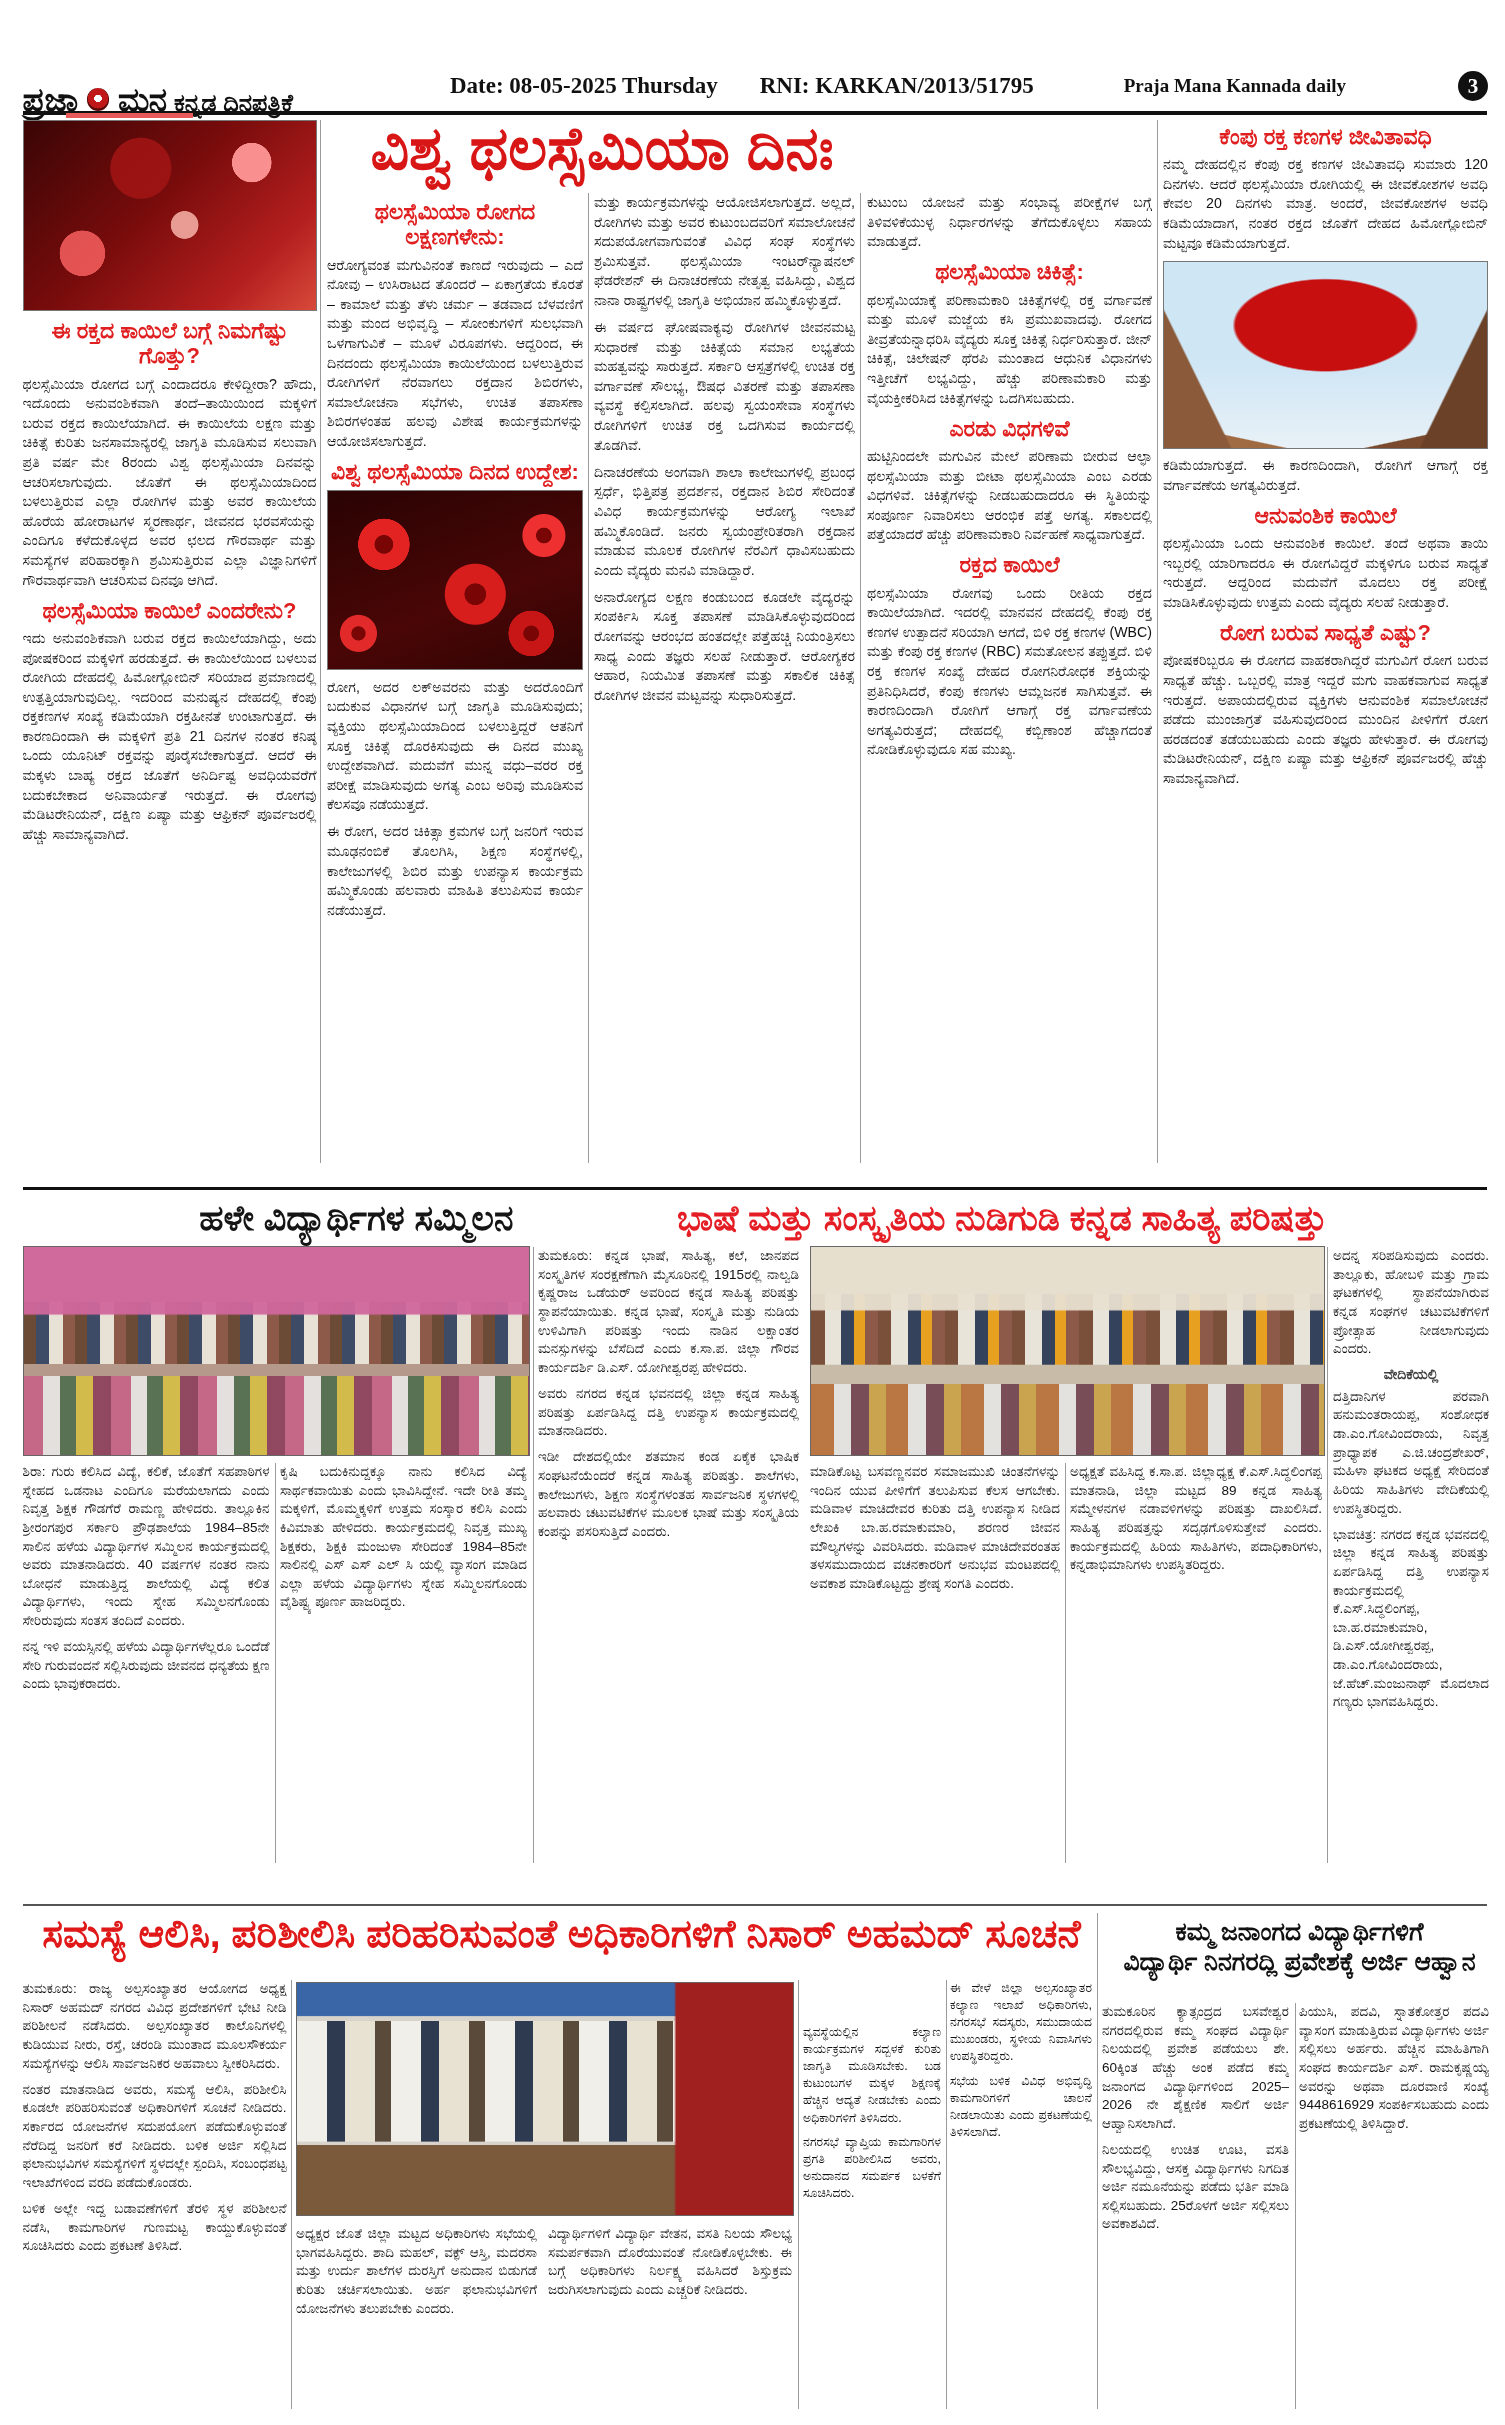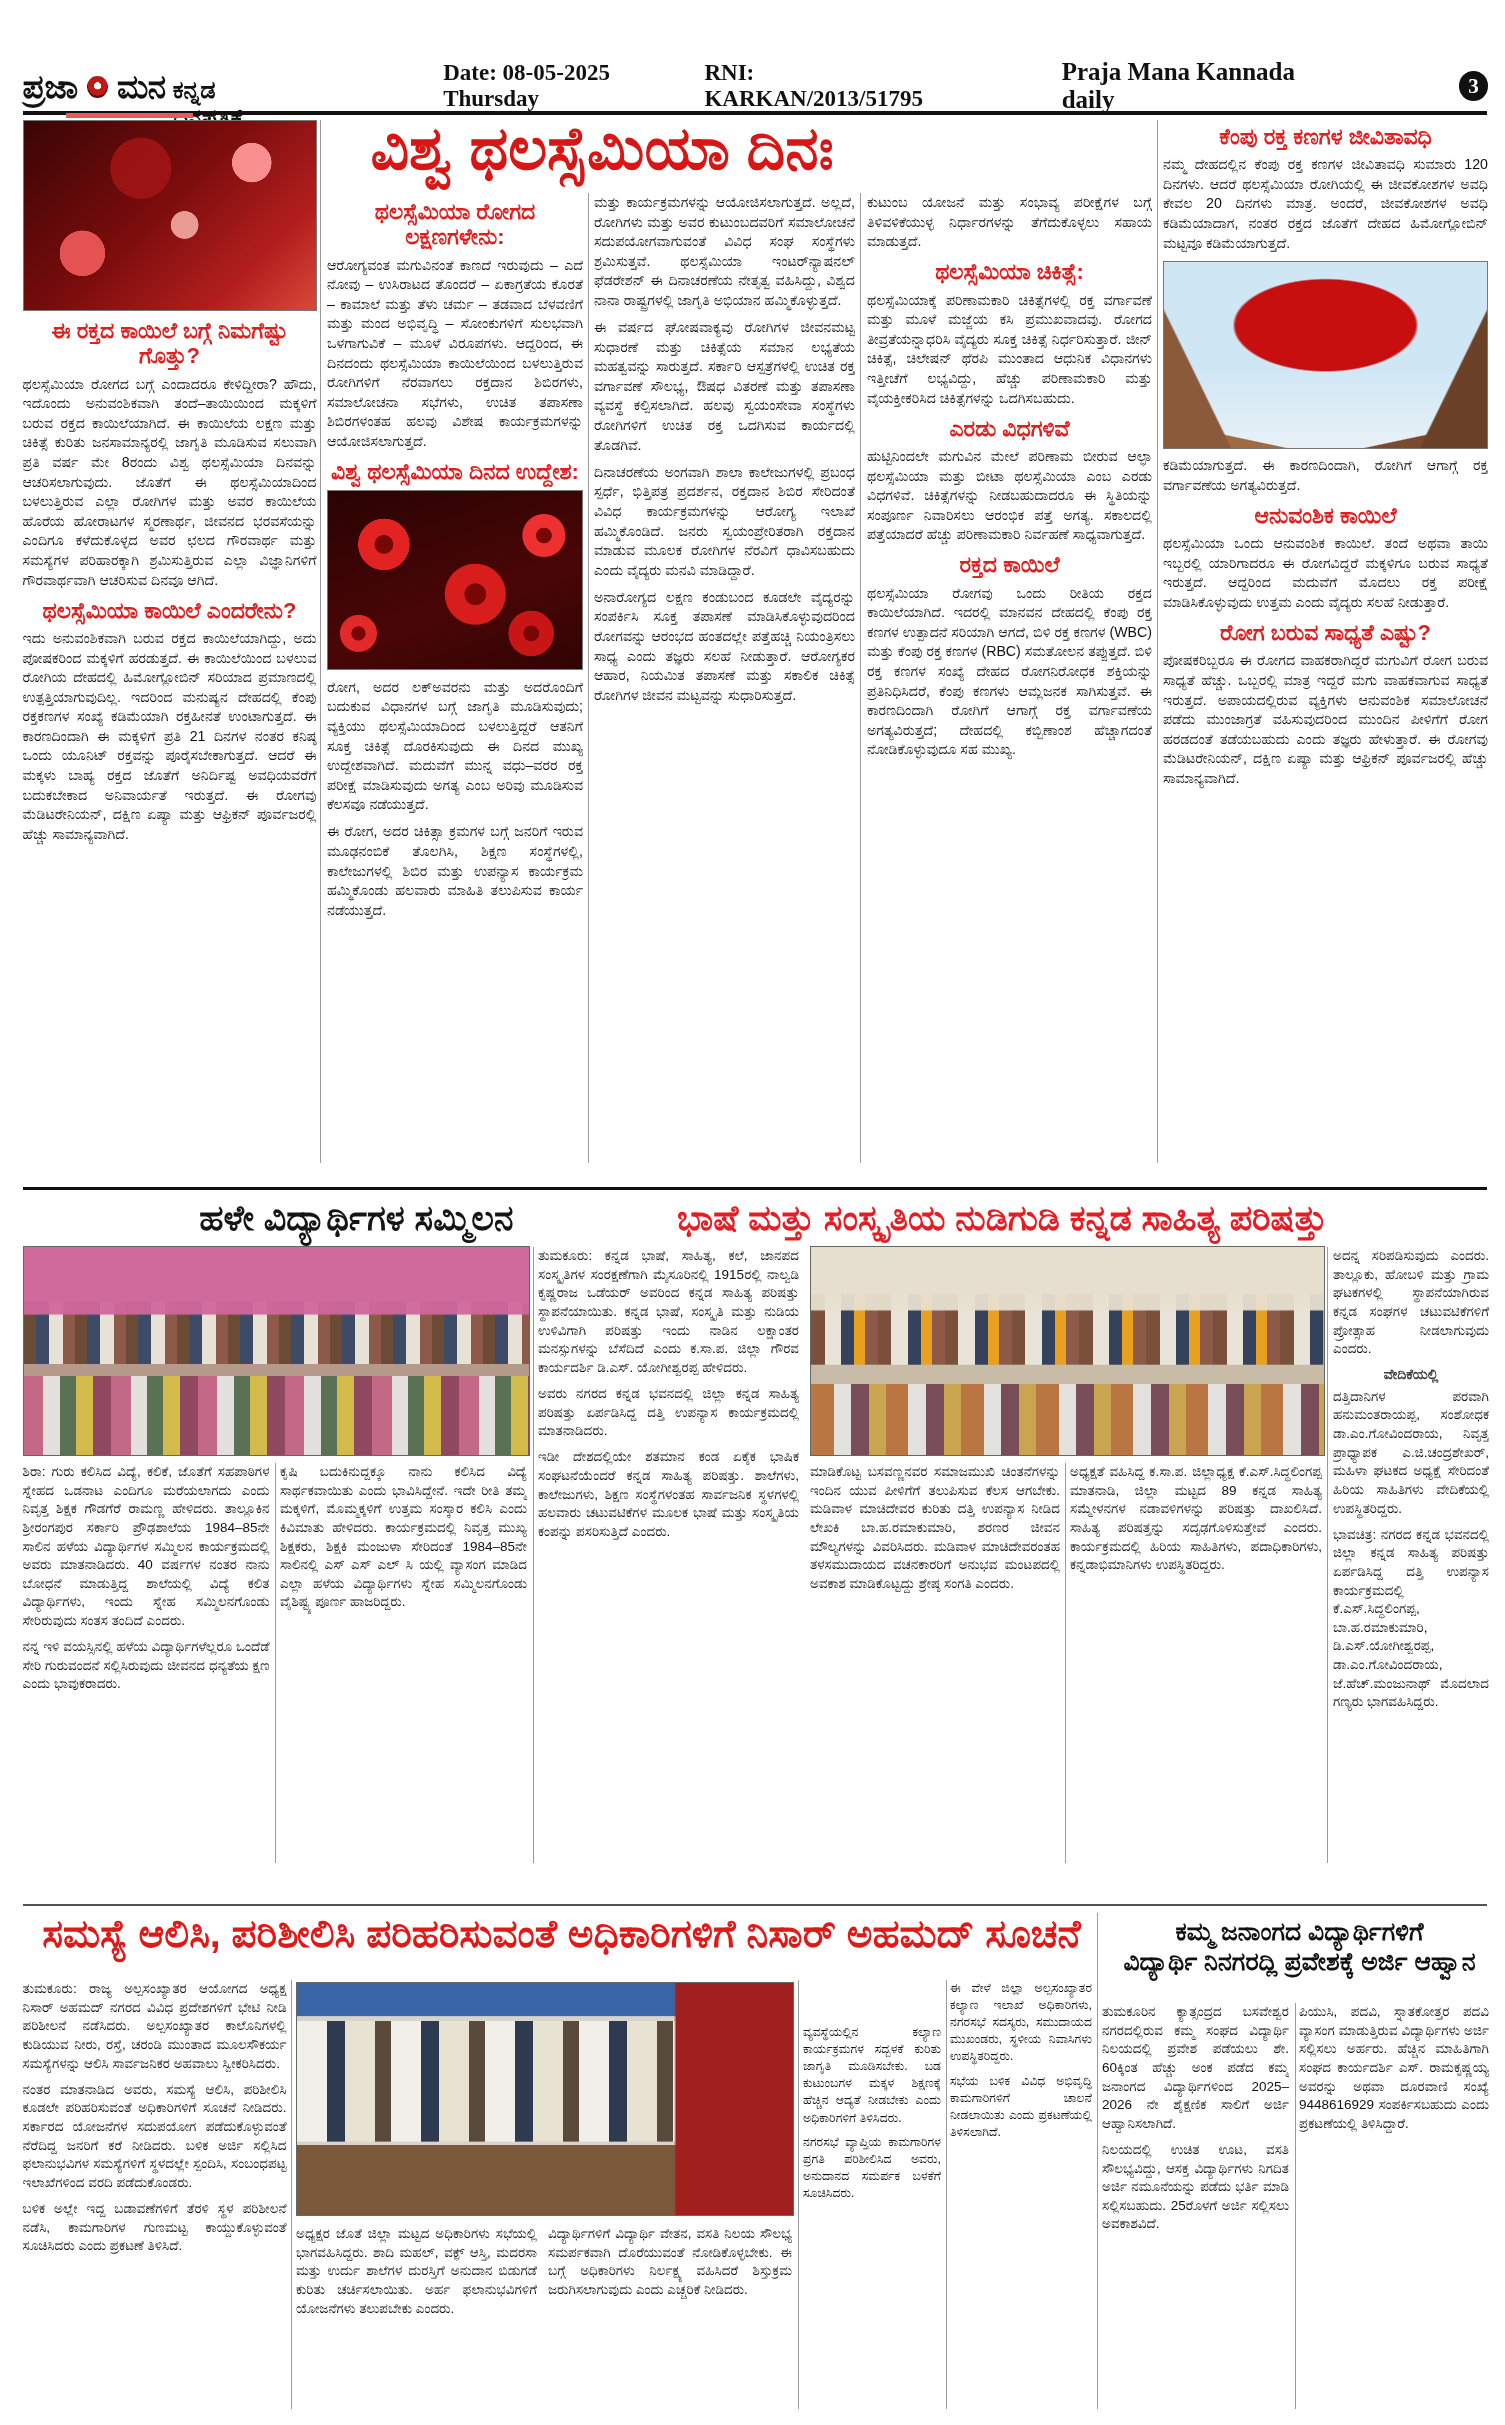--- a/index.html
+++ b/index.html
@@ -7,21 +7,21 @@
         font-family:"Liberation Sans", sans-serif;color:#111;overflow:hidden;}
   
   .masthead{position:absolute;left:22.5px;right:17px;top:63px;height:46px;display:flex;align-items:center;}
   .logo-wrap{display:flex;align-items:baseline;gap:7.5px;}
   .logo-main{font-size:33px;font-weight:800;letter-spacing:-0.7px;}
   .logo-emblem{display:inline-block;width:22.5px;height:22.5px;border-radius:50%;
       background:radial-gradient(circle at 50% 45%, #fff 0 22%, #c01818 23% 60%, #5a0a0a 61%);
       vertical-align:middle;margin:0 1.5px;}
   .logo-tag{font-size:24px;font-weight:700;margin-top:36px;}
   .head-date,.head-rni{font-family:"Liberation Serif", serif;font-size:23px;font-weight:700;}
-  .head-paper{font-family:"Liberation Serif", serif;font-size:25px;font-weight:700;}
+  .head-paper{font-family:"Liberation Serif", serif;font-size:19px;font-weight:700;}
   .head-date{margin-left:157px;}
   .head-rni{margin-left:auto;margin-right:90px;}
   .head-paper{margin-right:112px;}
   .page-circle{width:30px;height:30px;border-radius:50%;background:#111;color:#fff;
       font-family:"Liberation Serif", serif;font-size:21px;font-weight:700;
       display:flex;align-items:center;justify-content:center;}
   .head-rule{position:absolute;left:22.5px;right:18px;top:111px;height:3.7px;background:#111;}
   .logo-underline{position:absolute;left:66px;top:113px;width:127px;height:4.5px;background:#e85a5a;}
   
   .a1-headline{position:absolute;left:324px;top:117px;width:556px;height:72px;

